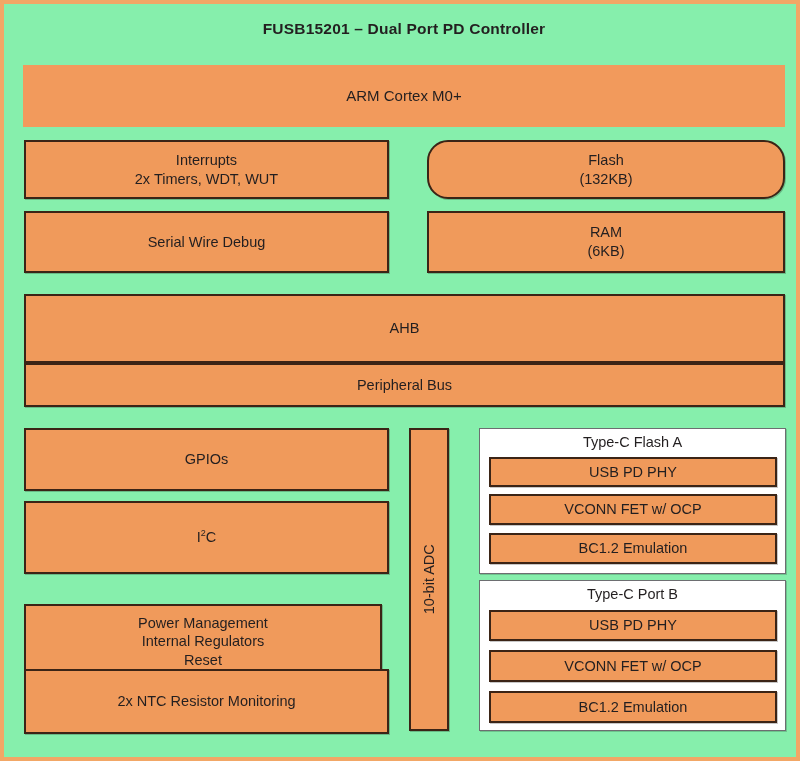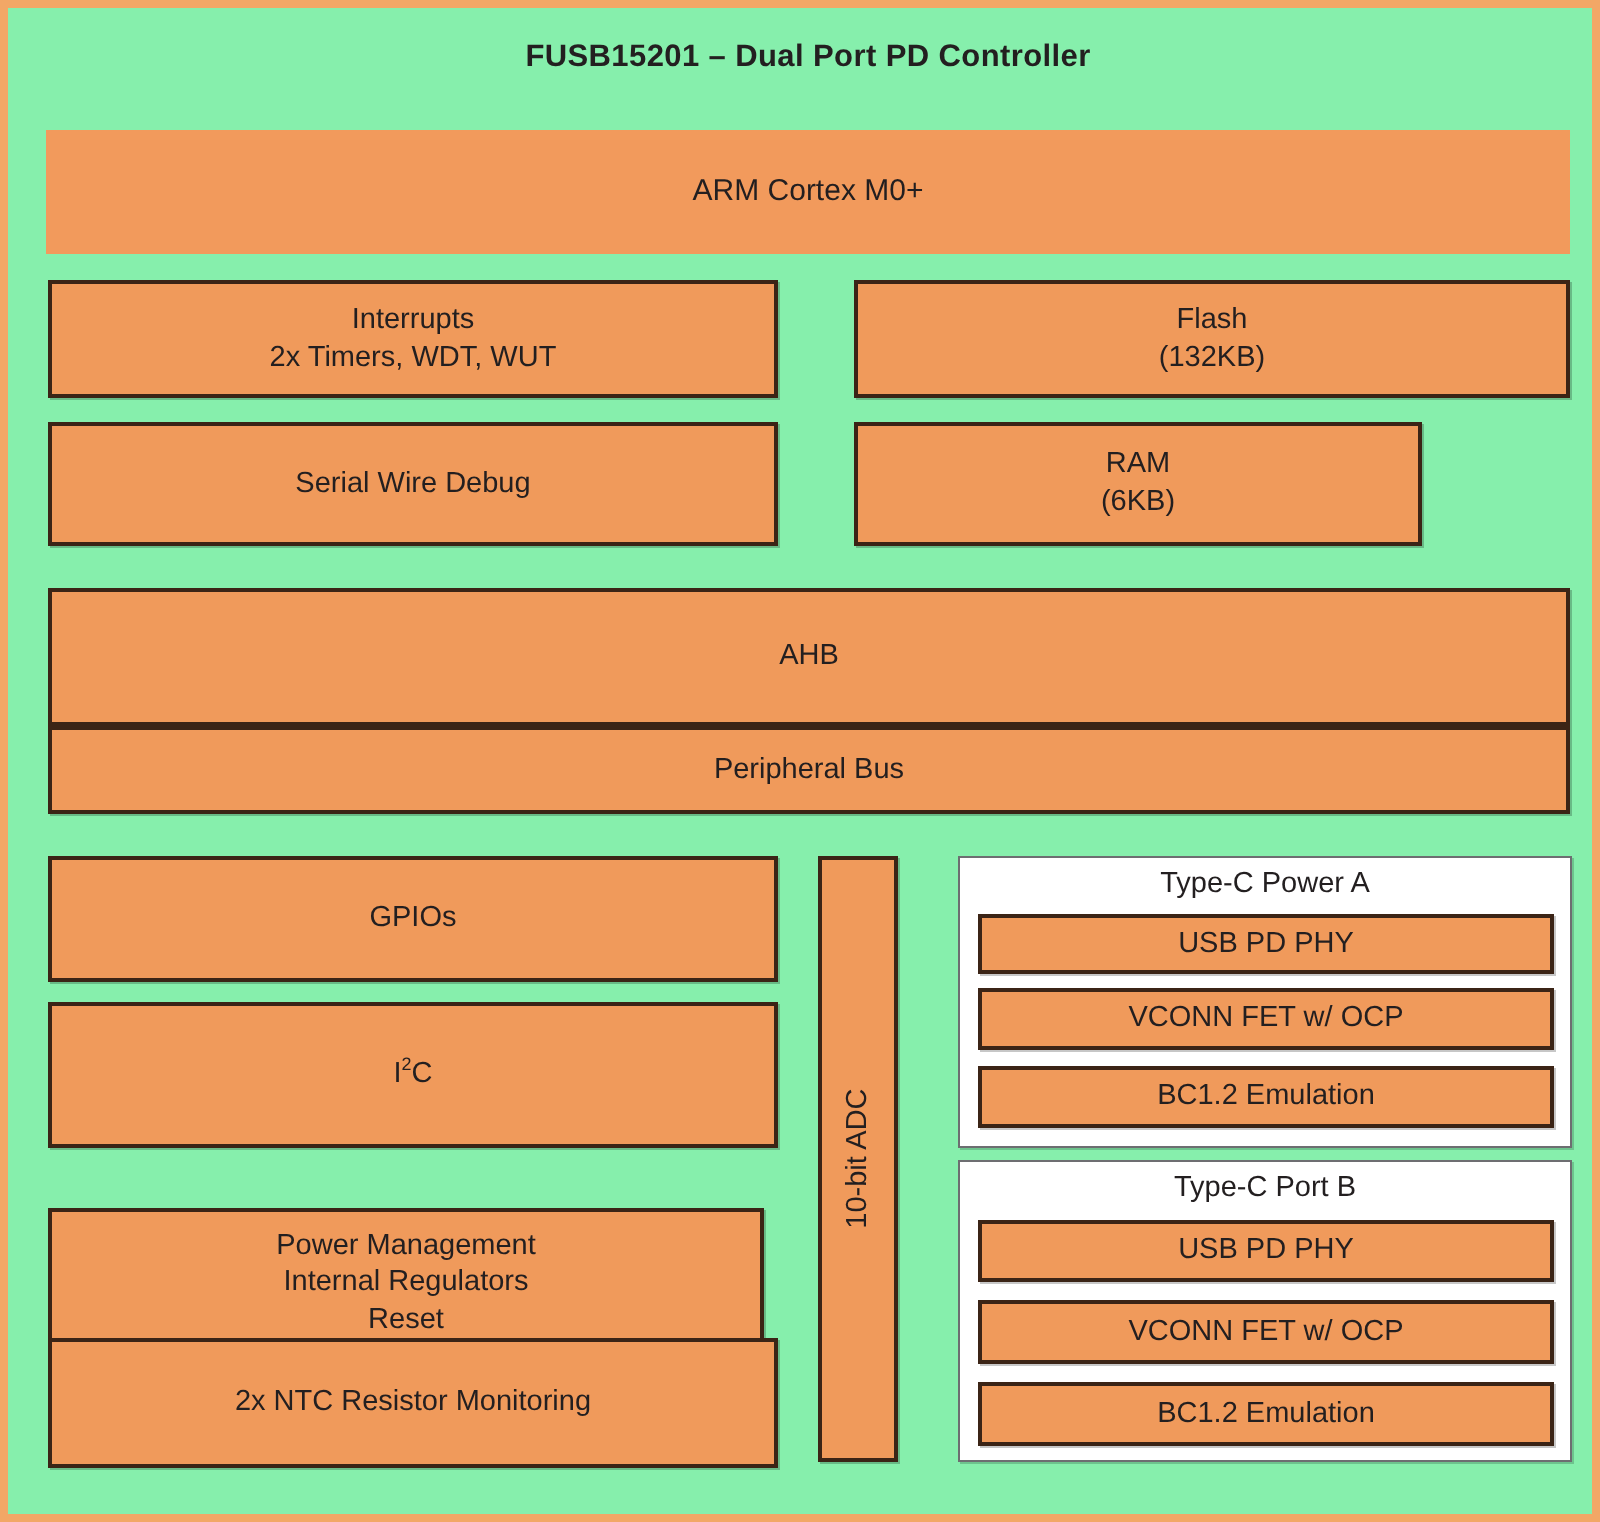--- a/index.html
+++ b/index.html
@@ -99,25 +99,25 @@
   </div>
 
   <div class="blk" style="left:20px; top:136px; width:365px; height:59px;text-align:center;">
     <span class="lbl">Interrupts
 2x Timers, WDT, WUT</span>
   </div>
   <div class="blk" style="left:20px; top:207px; width:365px; height:62px;">
     <span class="lbl">Serial Wire Debug</span>
   </div>
 
-  <div class="blk" style="left:423px; top:136px; width:358px; height:59px;">
+  <div class="blk" style="left:423px; top:136px; width:358px; height:59px;border-radius:21px;">
     <span class="lbl">Flash
 (132KB)</span>
   </div>
-  <div class="blk" style="left:423px; top:207px; width:284px; height:62px;">
+  <div class="blk" style="left:423px; top:207px; width:358px; height:62px;">
     <span class="lbl">RAM
 (6KB)</span>
   </div>
 
   <div class="blk" style="left:20px; top:290px; width:761px; height:69px;">
     <span class="lbl">AHB</span>
   </div>
   <div class="blk" style="left:20px; top:359px; width:761px; height:44px;">
     <span class="lbl">Peripheral Bus</span>
   </div>
@@ -135,21 +135,21 @@
   </div>
   <div class="blk" style="left:20px; top:665px; width:365px; height:65px;">
     <span class="lbl">2x NTC Resistor Monitoring</span>
   </div>
 
   <div class="blk" id="adc-block" style="left:405px; top:424px; width:40px; height:303px;">
     <span class="lbl">10-bit ADC</span>
   </div>
 
   <div class="portgroup" style="left:475px; top:424px; width:307px; height:146px;">
-    <div class="port-title">Type-C Power A</div>
+    <div class="port-title">Type-C Flash A</div>
     <div class="blk" style="left:9px; top:28px; width:288px; height:30px;">
       <span class="lbl">USB PD PHY</span>
     </div>
     <div class="blk" style="left:9px; top:65px; width:288px; height:31px;">
       <span class="lbl">VCONN FET w/ OCP</span>
     </div>
     <div class="blk" style="left:9px; top:104px; width:288px; height:31px;">
       <span class="lbl">BC1.2 Emulation</span>
     </div>
   </div>

